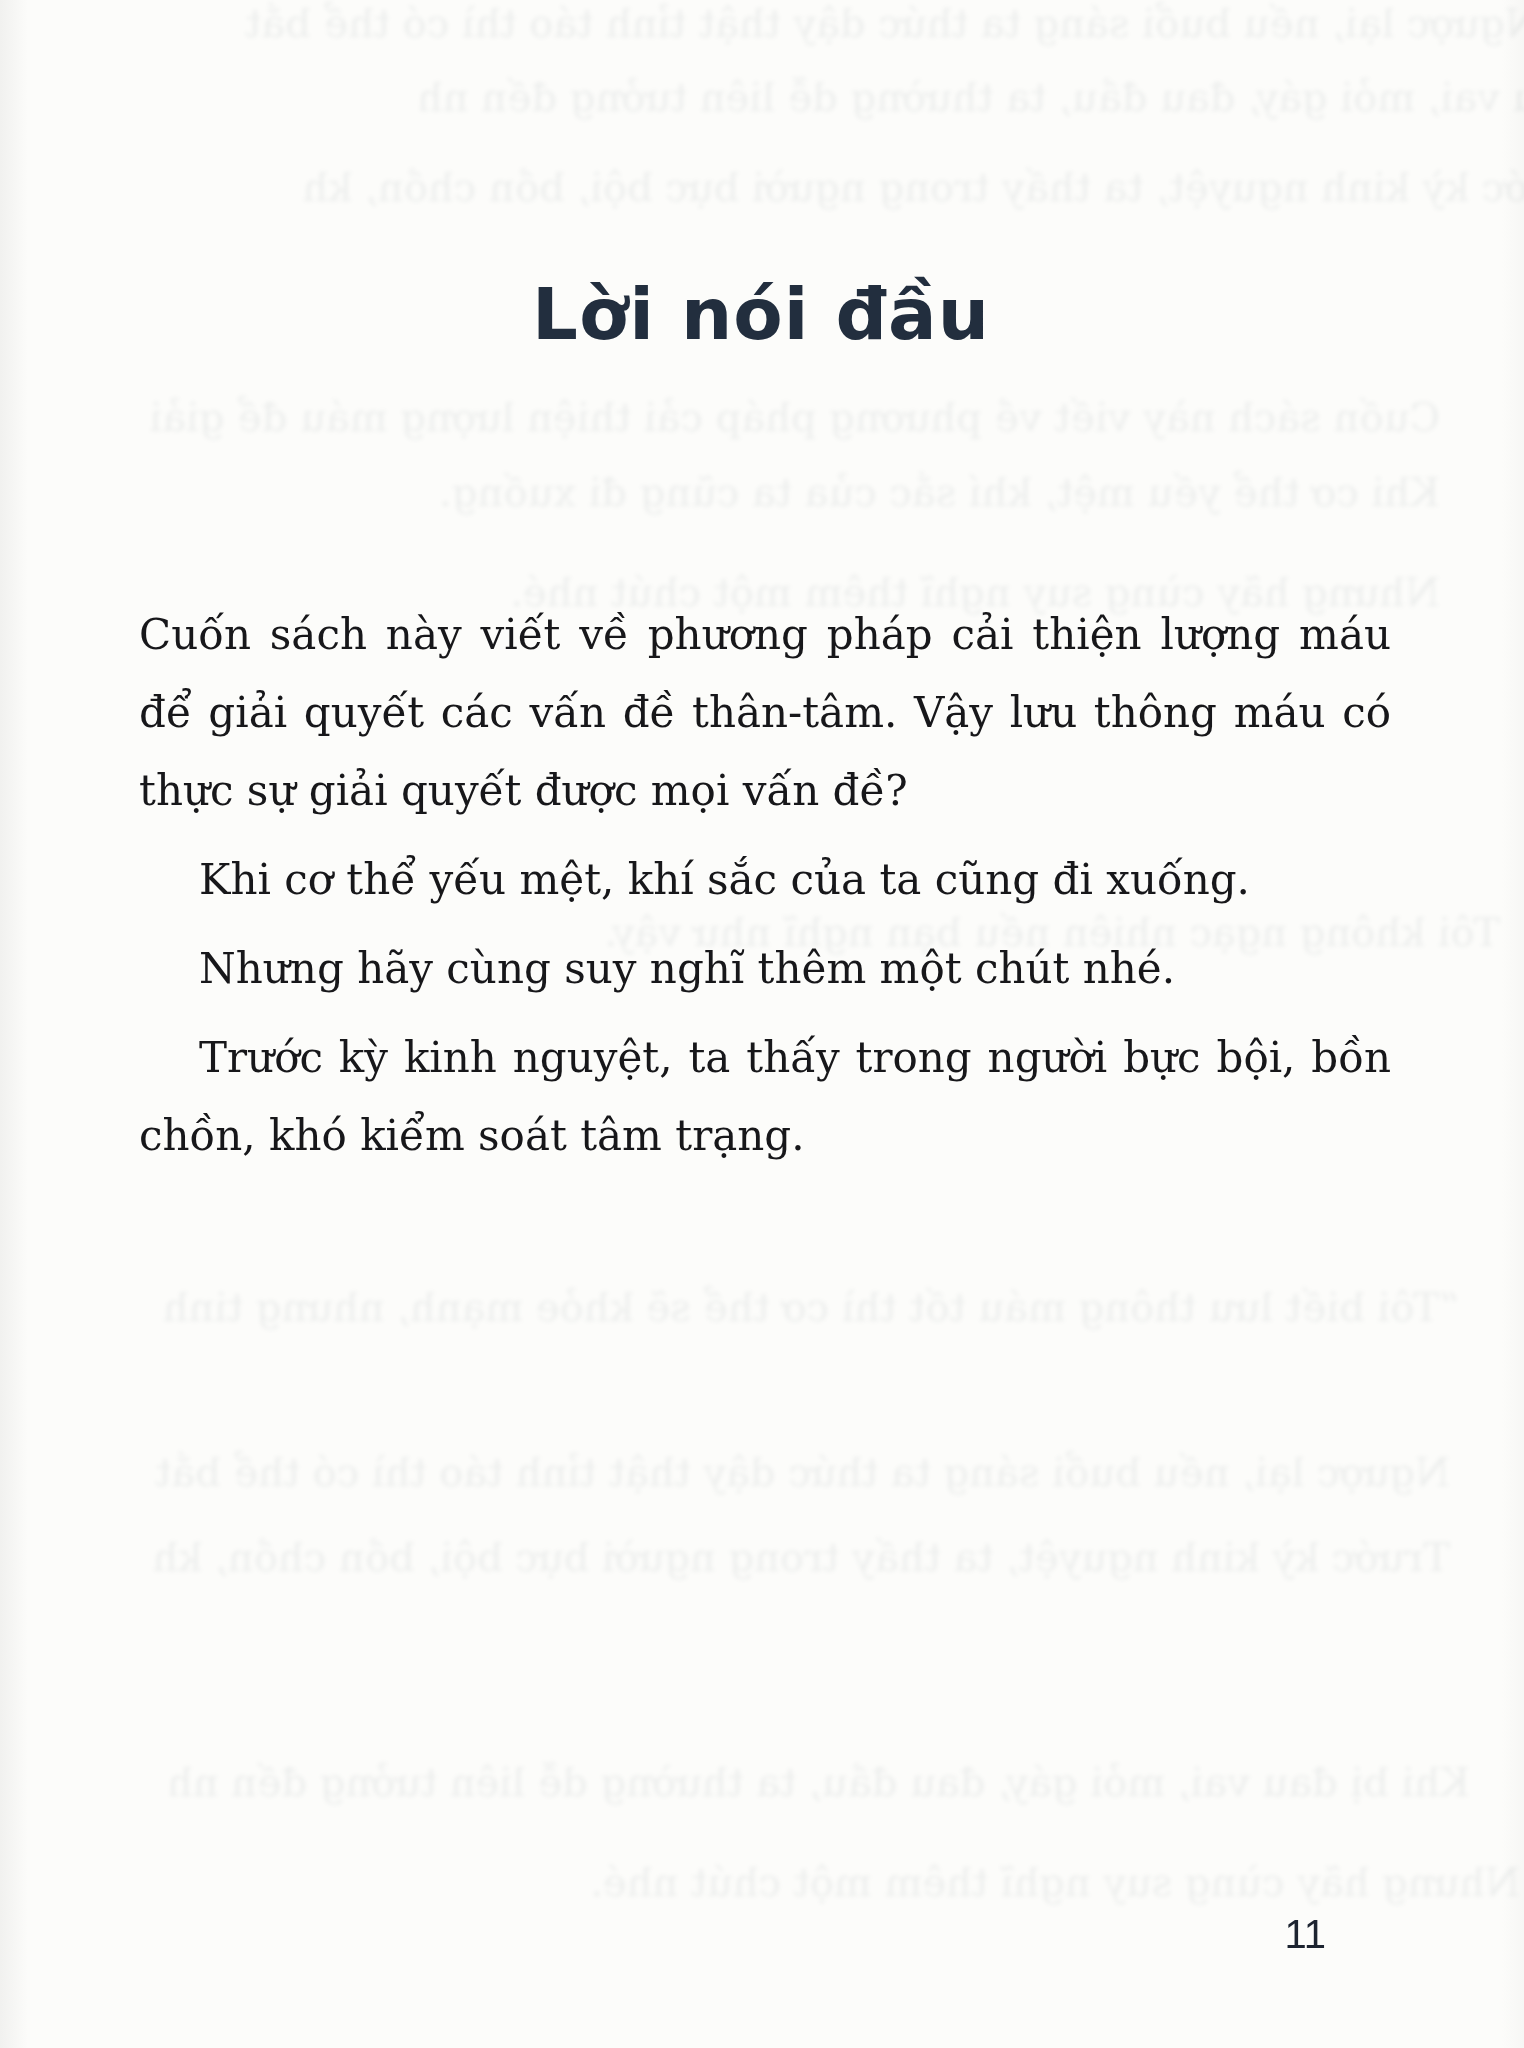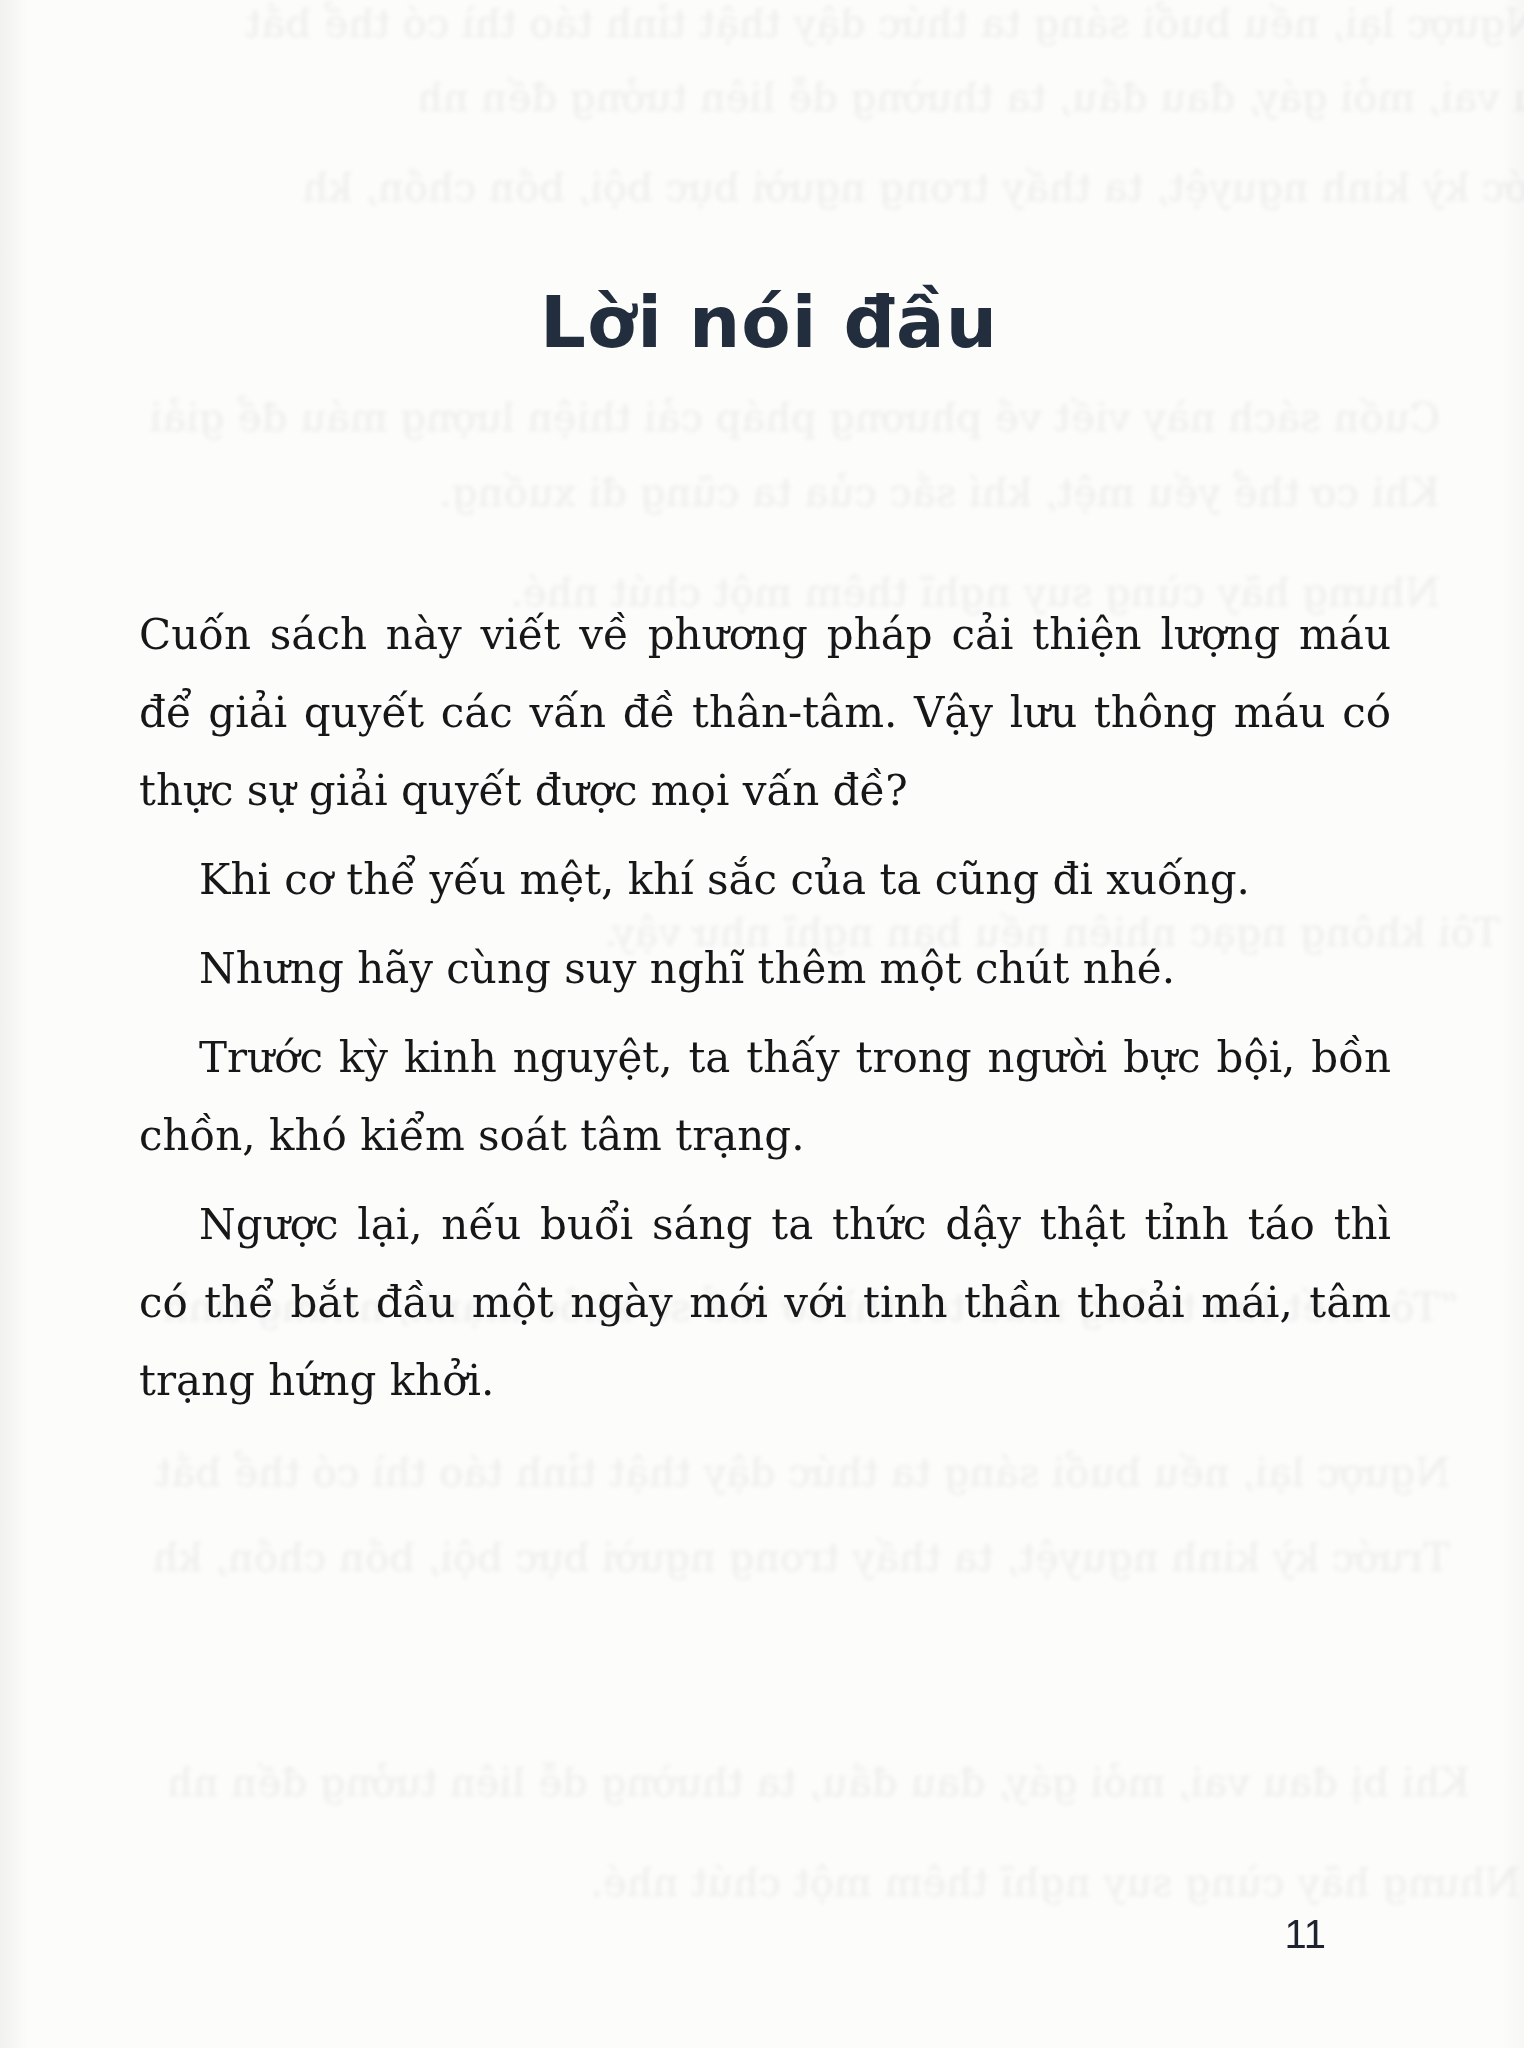--- a/index.html
+++ b/index.html
@@ -25,21 +25,21 @@
       linear-gradient(90deg, rgba(190,190,188,0.18) 0px, rgba(190,190,188,0) 28px),
       linear-gradient(270deg, rgba(200,200,198,0.10) 0px, rgba(200,200,198,0) 22px);
     pointer-events: none;
   }
 
   .chapter-title {
     position: absolute;
     left: 130px;
     width: 1262px;
     top: 272px;
-    margin: 8px;
+    margin: 0;
     text-align: center;
     font-family: "DejaVu Sans", "Liberation Sans", sans-serif;
     font-weight: 800;
     font-size: 72px;
     letter-spacing: 1px;
     color: #222e3e;
   }
 
   .body-text {
     position: absolute;
@@ -107,18 +107,17 @@
     <div class="ghost" style="top: 1845px; left: 220px;">Nhưng hãy cùng suy nghĩ thêm một chút nhé.</div>
   </div>
 
   <h1 class="chapter-title">Lời nói đầu</h1>
 
   <div class="body-text">
     <p>Cuốn sách này viết về phương pháp cải thiện lượng máu để giải quyết các vấn đề thân-tâm. Vậy lưu thông máu có thực sự giải quyết được mọi vấn đề?</p>
     <p class="indent">Khi cơ thể yếu mệt, khí sắc của ta cũng đi xuống.</p>
     <p class="indent">Nhưng hãy cùng suy nghĩ thêm một chút nhé.</p>
     <p class="indent">Trước kỳ kinh nguyệt, ta thấy trong người bực bội, bồn chồn, khó kiểm soát tâm trạng.</p>
-    <p class="indent">Ngược lại, nếu buổi sáng ta thức dậy thật tỉnh táo thì có thể bắt đầu một ngày mới với tinh thần thoải mái, tâm trạng hứng khởi.</p>
   </div>
 
   <div class="page-number">11</div>
 
 </div>
 
 </body></html>

